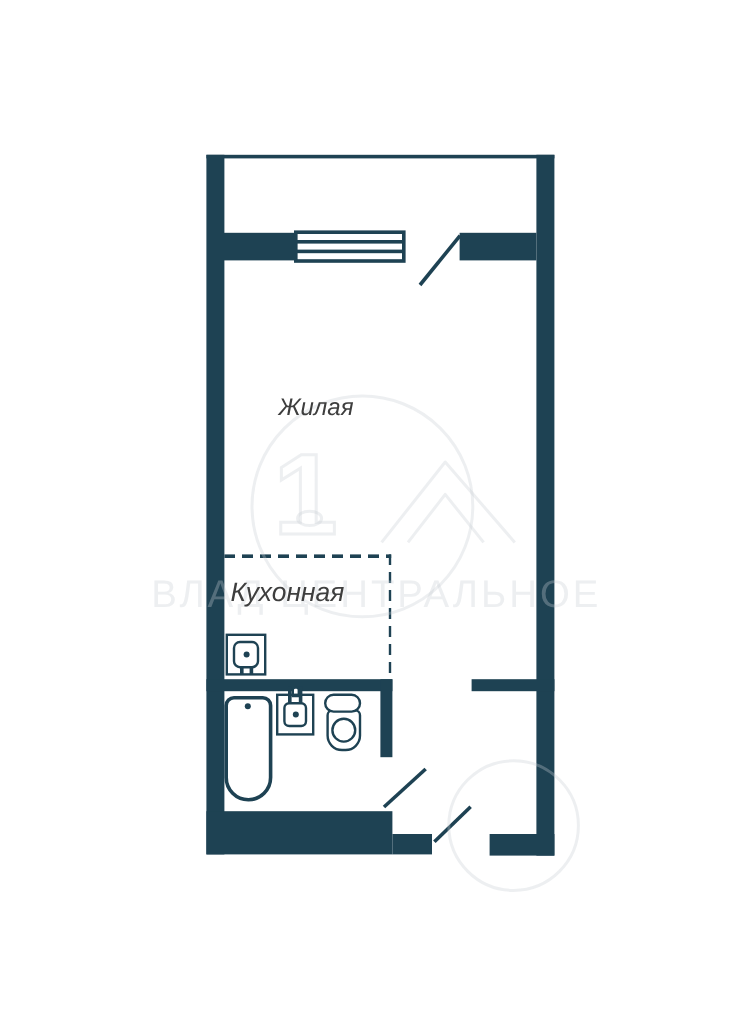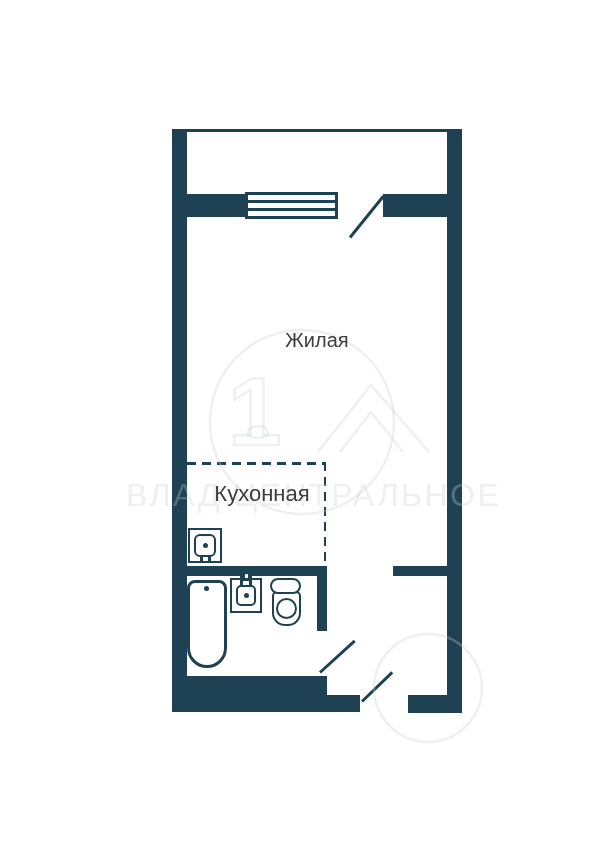--- a/index.html
+++ b/index.html
@@ -10,22 +10,22 @@
   html,body{margin:0;padding:0;background:#fff;}
   .canvas{
     position:relative;width:612px;height:852px;background:#ffffff;overflow:hidden;
     font-family:"Liberation Sans", sans-serif;
   }
   .wall{position:absolute;background:var(--wall);}
   .swing{position:absolute;height:3px;background:var(--wall);transform-origin:0 50%;}
   .dash-h{position:absolute;height:2.5px;background:repeating-linear-gradient(90deg,var(--wall) 0 9px,transparent 9px 15px);}
   .dash-v{position:absolute;width:2.5px;background:repeating-linear-gradient(180deg,var(--wall) 0 9px,transparent 9px 15px);}
   .label{
-    position:absolute;color:var(--label);text-align:center;
-    font-size:20px;line-height:24px;z-index:30;
+    position:absolute;color:var(--label);
+    font-size:20px;line-height:24px;z-index:30;font-style:italic;
   }
   .label.small{font-size:22px;line-height:25px;}
   .fix{position:absolute;background:#fff;border:3px solid var(--wall);box-sizing:border-box;}
   .fix2{position:absolute;background:#fff;border:2.5px solid var(--wall);box-sizing:border-box;}
   .dot{position:absolute;width:5px;height:5px;border-radius:50%;background:var(--wall);}
   .window-box{position:absolute;background:var(--wall);}
   .window-stripe{position:absolute;left:3px;right:3px;height:5px;background:#fff;}
   .wm-text{
     position:absolute;z-index:20;color:var(--wm);
     font-size:32px;font-weight:normal;letter-spacing:2.5px;white-space:nowrap;text-align:right;

